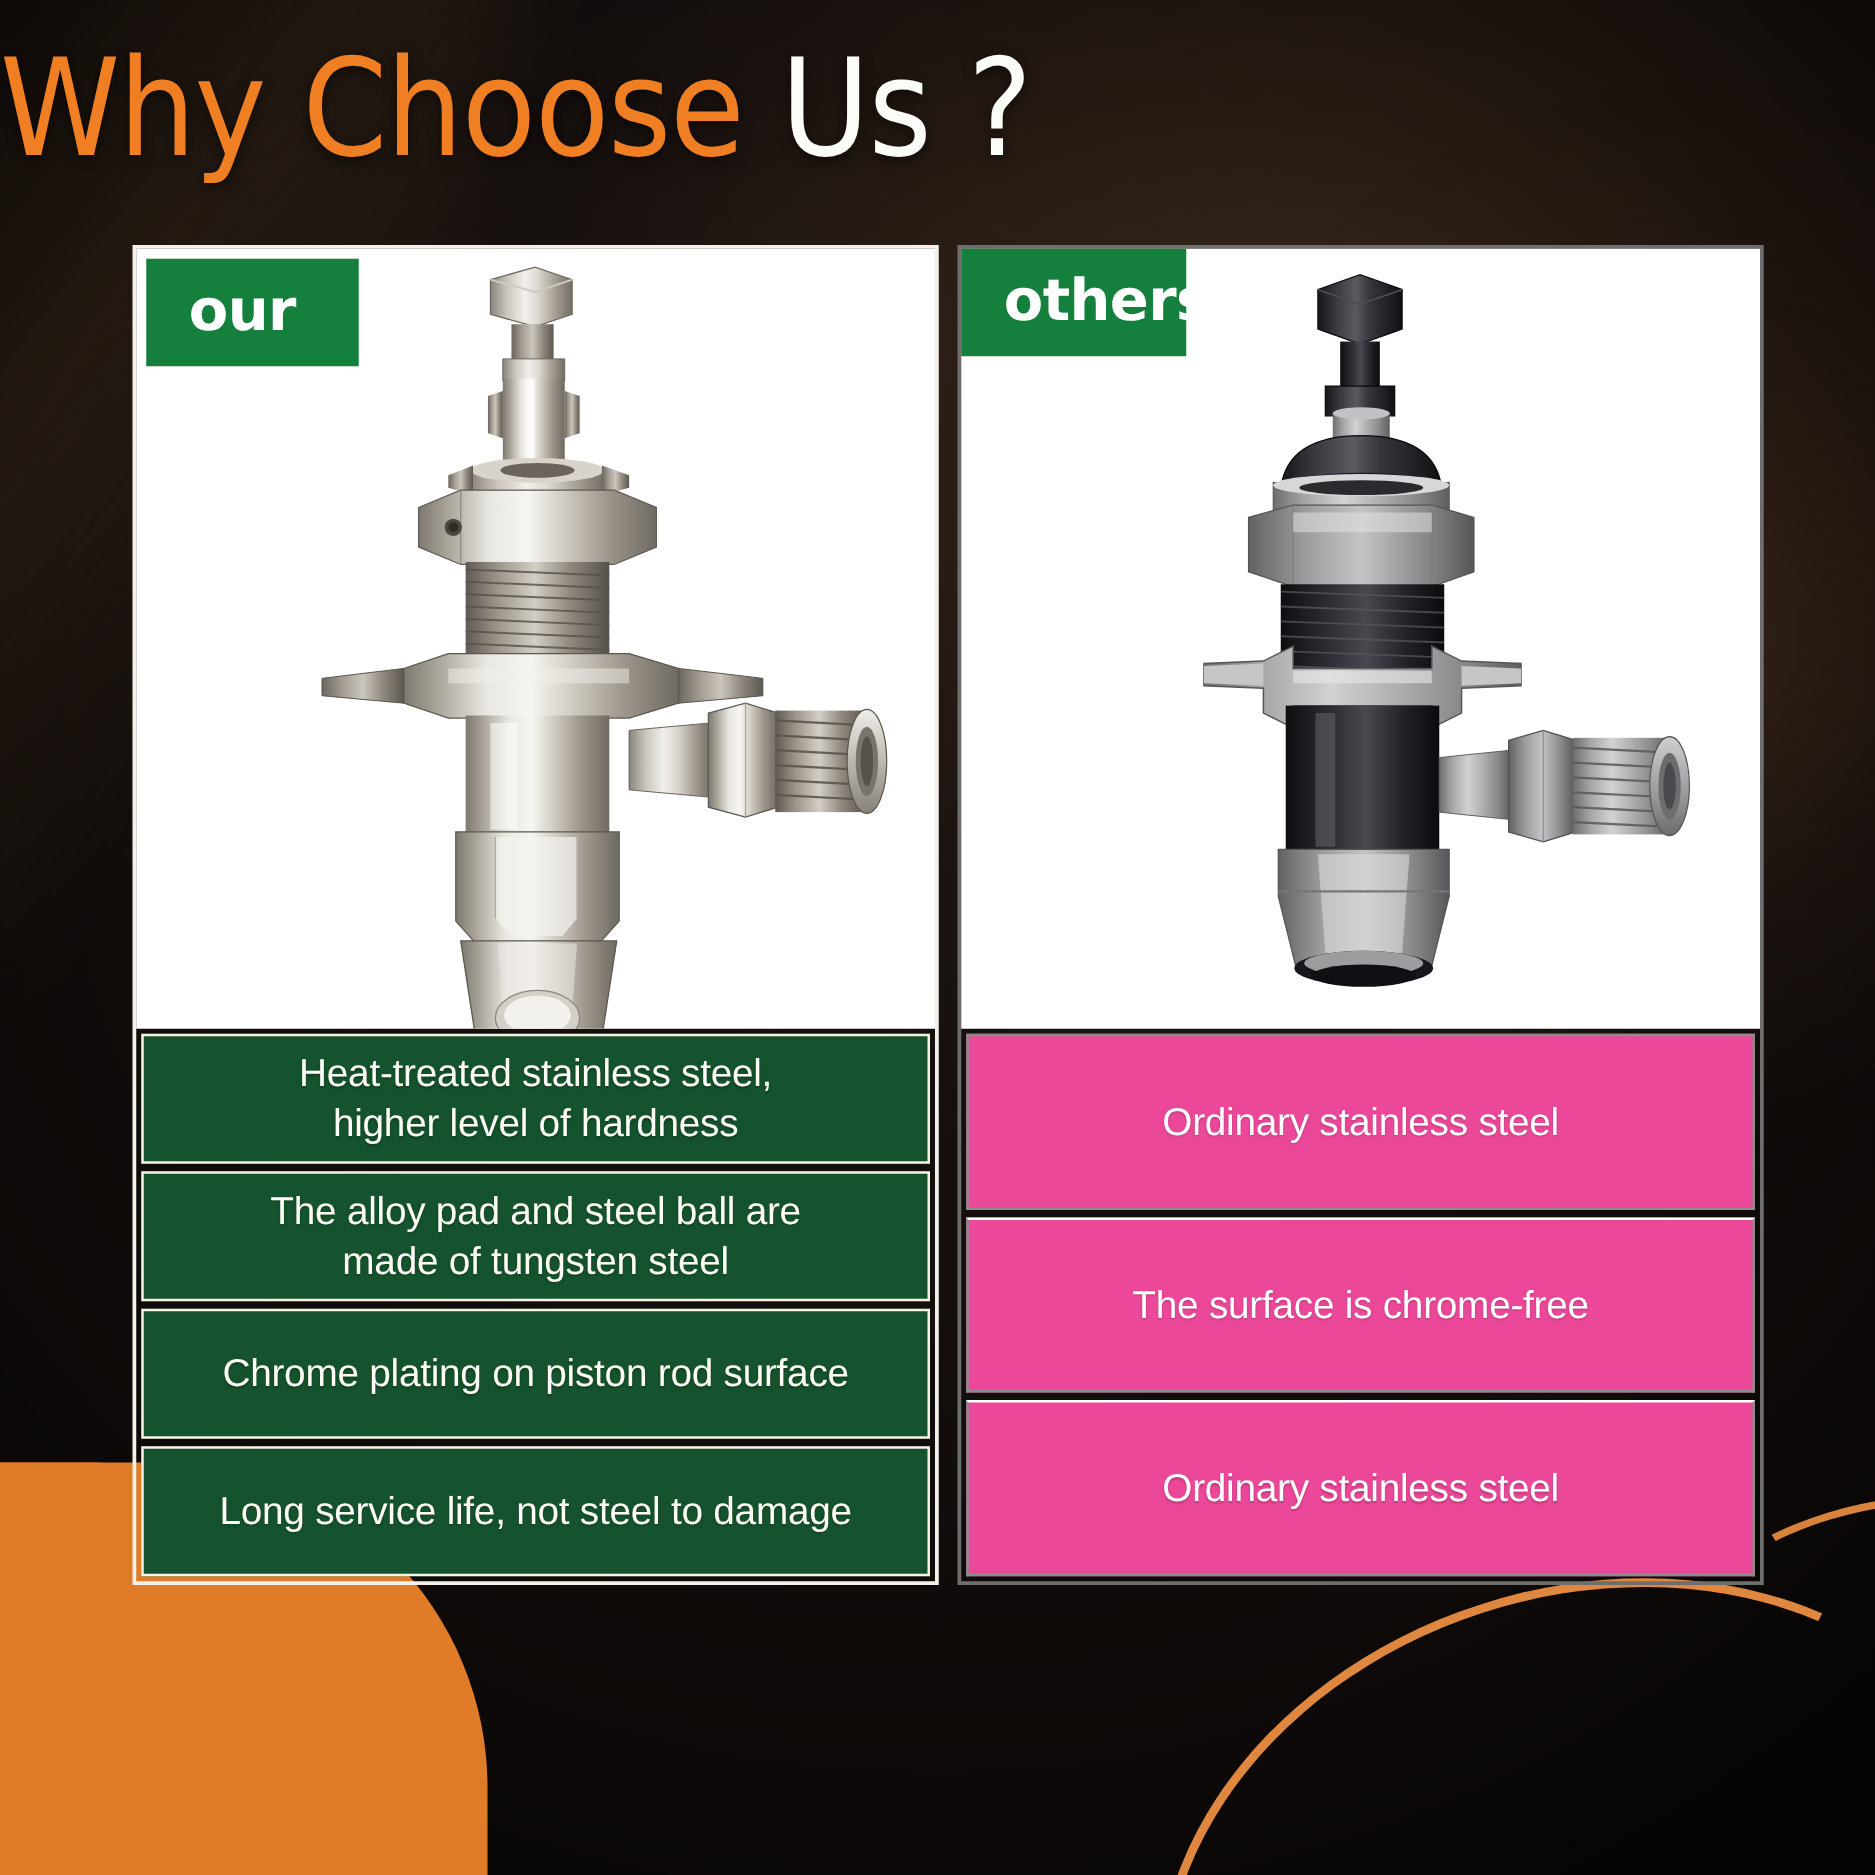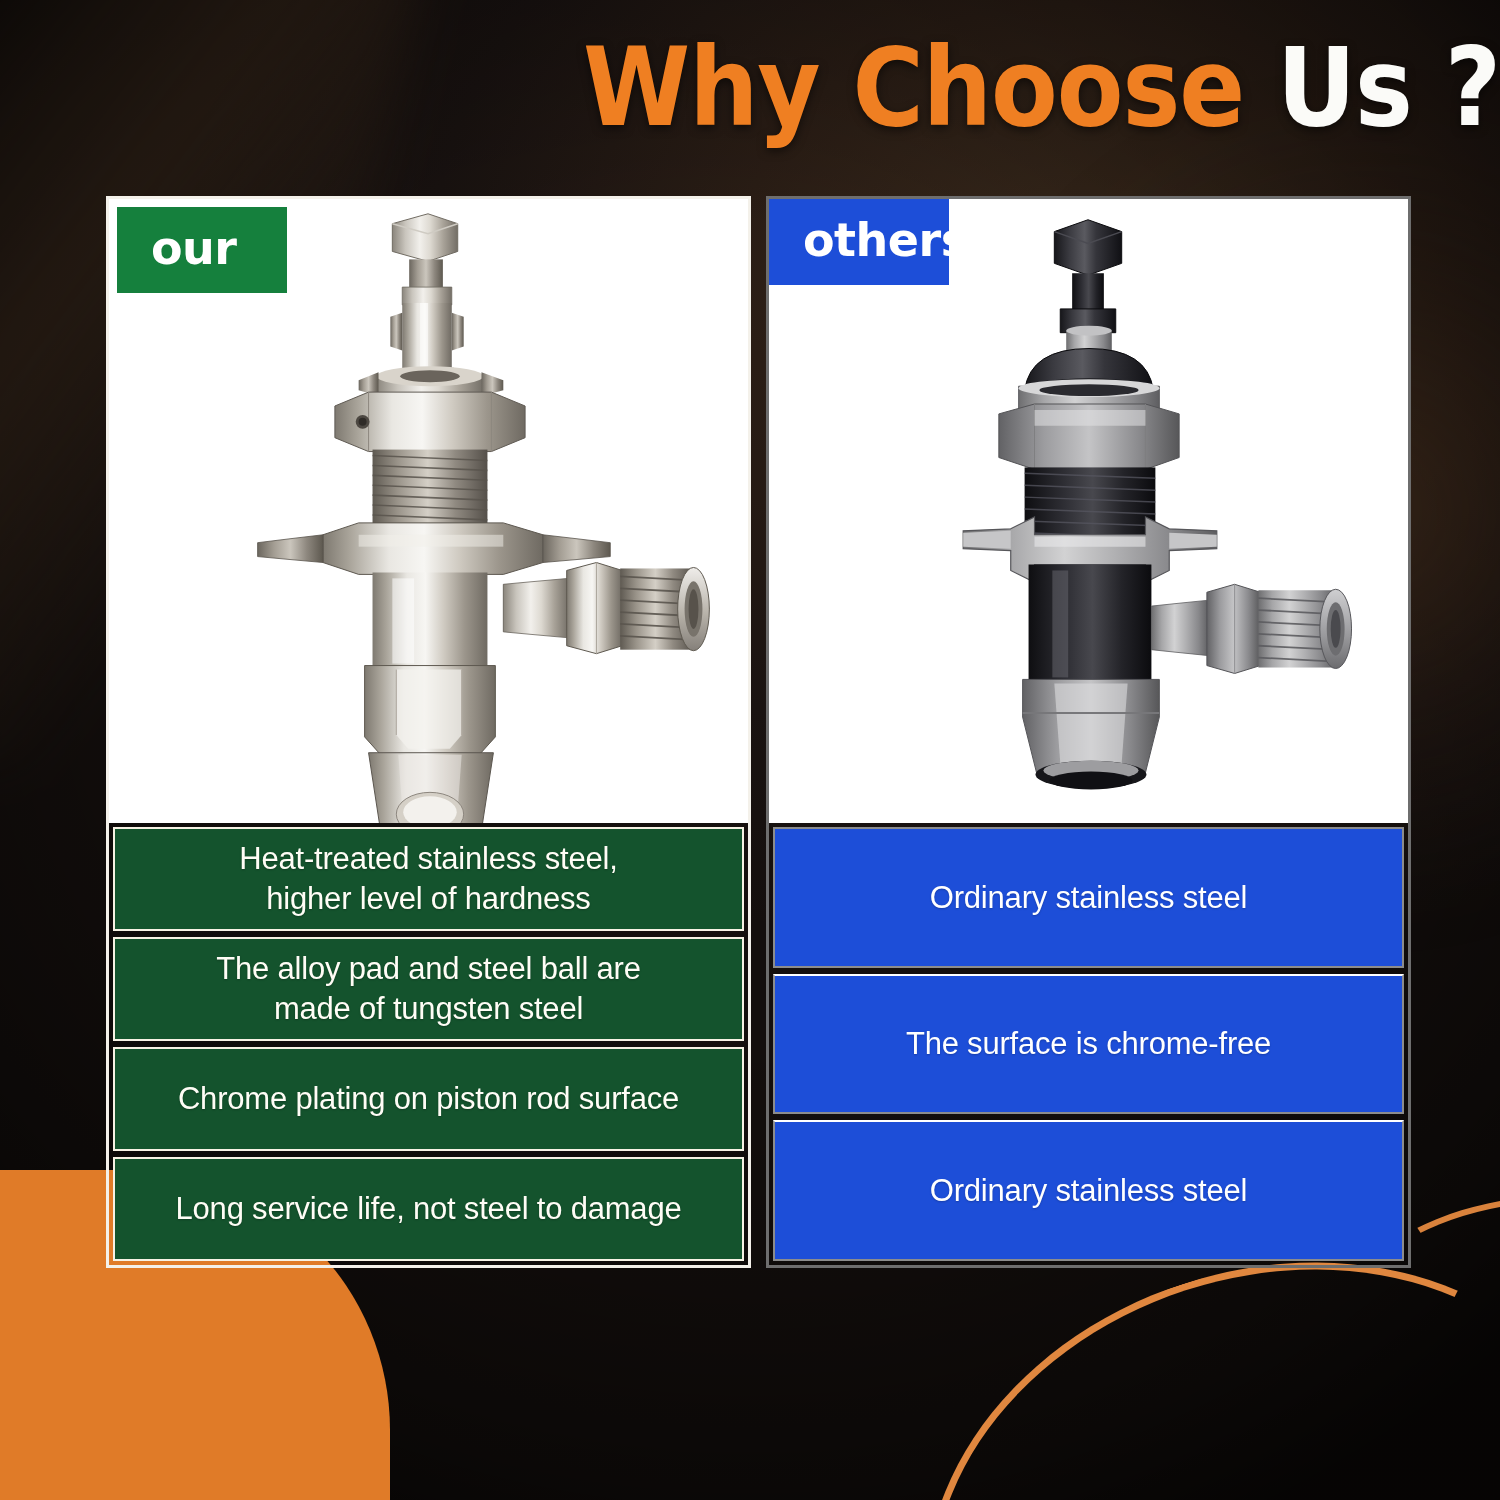--- a/index.html
+++ b/index.html
@@ -95,24 +95,24 @@
     border-bottom-color: transparent;
     transform: rotate(12deg);
   }
 
   
   .title {
     position: absolute;
     top: 34px;
     left: 0;
     width: 1500px;
-    text-align: right;
+    text-align: left;
     font-size: 108px;
     line-height: 1.0;
-    font-weight: 700;
+    font-weight: 400;
     letter-spacing: -1px;
     font-family: "DejaVu Sans", sans-serif;
     font-stretch: condensed;
     white-space: nowrap;
   }
   .title .t-orange {
     color: #ef7f22;
     text-shadow: 0 3px 10px rgba(0,0,0,0.55);
   }
   .title .t-white {
@@ -145,21 +145,21 @@
     z-index: 6;
     font-size: 46px;
     font-weight: 700;
     color: #ffffff;
     font-family: "DejaVu Sans", sans-serif;
     letter-spacing: -0.5px;
     padding: 18px 34px 22px 34px;
     line-height: 1;
   }
   .badge-our    { background: #15803d; width: 170px; margin-left: 8px; margin-top: 8px; }
-  .badge-others { background: #1d4ed8; width: 180px; }
+  .badge-others { background: #15803d; width: 180px; }
 
   
   .rows {
     position: absolute;
     left: 0; right: 0;
     top: 624px;
     bottom: 0;
     display: flex;
     flex-direction: column;
     padding: 4px;
@@ -177,21 +177,21 @@
     font-weight: 500;
     color: #fffdf6;
     letter-spacing: -0.2px;
   }
   .row-orange {
     background: #14532d;
     border: 2px solid #f7f2e4;
     text-shadow: 0 1px 2px rgba(0,0,0,0.25);
   }
   .row-gray {
-    background: #1d4ed8;
+    background: #ec4899;
     border: 2px solid #8c8c8c;
     border-top-color: #ffffff;
     color: #ffffff;
     text-shadow: 0 1px 2px rgba(0,0,0,0.22);
   }
   .row-gray:first-child { border-top-color: #8c8c8c; }
 
   
   .valve { position: absolute; left: 0; top: 0; width: 100%; height: 100%; }
 </style>

